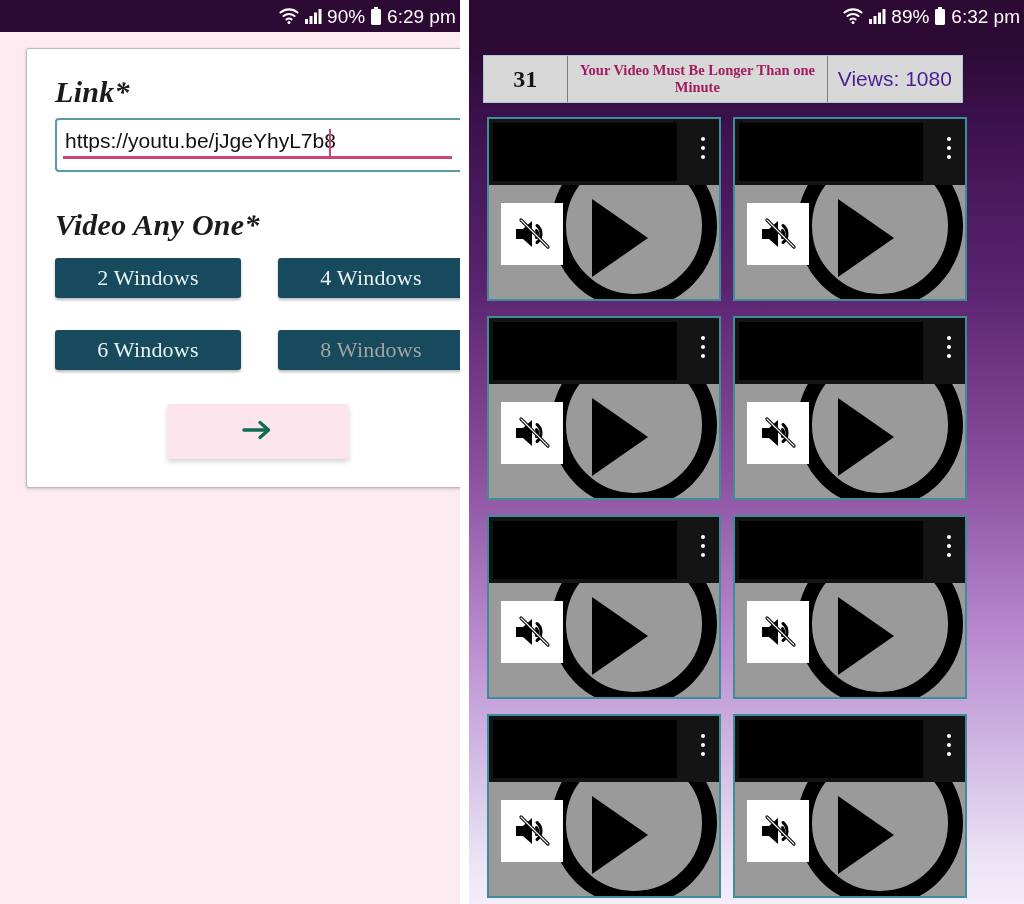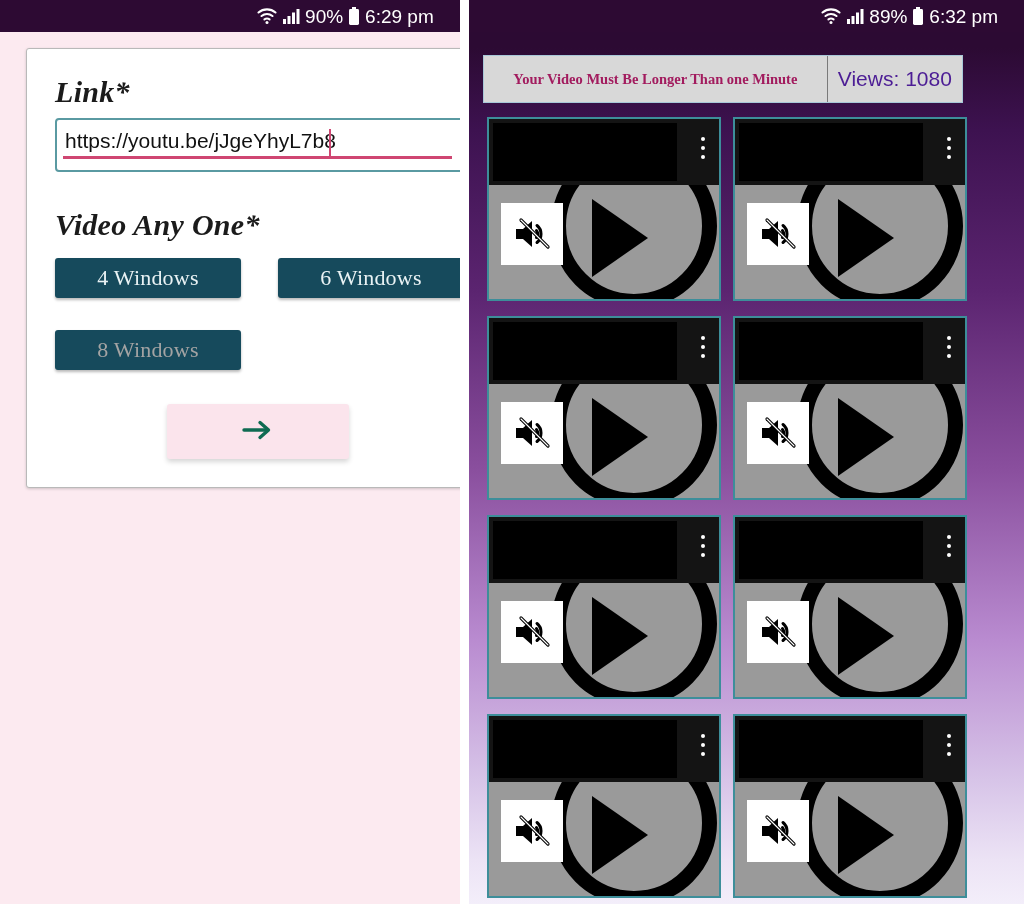--- a/index.html
+++ b/index.html
@@ -27,21 +27,21 @@
     background: #fceaf0;
     overflow: hidden;
   }
 
   .statusbar {
     height: 32px;
     background: #2d0a33;
     display: flex;
     align-items: center;
     justify-content: flex-end;
-    padding-right: 26px;
+    padding-right: 4px;
     gap: 5px;
     color: #ffffff;
   }
   .statusbar .sb-text {
     font-size: 19px;
     font-family: "Liberation Sans", sans-serif;
     letter-spacing: 0px;
     line-height: 1;
   }
   .sb-ico { display: inline-flex; align-items: center; }
@@ -334,20 +334,21 @@
 
       <div id="link-input-wrap">
         <input id="link-input" type="text" value="https://youtu.be/jJgeYhyL7b8" style="">
         <div id="link-underline"></div>
         <div id="link-caret"></div>
       </div>
 
       <span class="field-label" id="choose-label">Video Any One*</span>
 
       <div id="windows-grid">
+        <button class="win-btn">2 Windows</button>
         <button class="win-btn">4 Windows</button>
         <button class="win-btn">6 Windows</button>
         <button class="win-btn selected">8 Windows</button>
       </div>
 
       <button id="submit-btn">
         <span>
           <svg width="34" height="24" viewBox="0 0 34 24">
             <path d="M3 12 H26" stroke="#0f6b52" stroke-width="3.4" stroke-linecap="round"></path>
             <path d="M19 4.5 L27.5 12 L19 19.5" stroke="#0f6b52" stroke-width="3.4" fill="none" stroke-linecap="round" stroke-linejoin="round"></path>
@@ -383,20 +384,21 @@
       <span class="sb-ico">
         <svg width="12" height="19" viewBox="0 0 12 19">
           <rect x="4" y="0" width="4" height="2" fill="#fff"></rect>
           <rect x="1" y="2" width="10" height="16" rx="1.4" fill="#fff"></rect>
         </svg>
       </span>
       <span class="sb-text">6:32 pm</span>
     </div>
 
     <div id="video-header">
+      <div class="vh-cell" id="vh-count">31</div>
       <div class="vh-cell" id="vh-msg">Your Video Must Be Longer Than one Minute</div>
       <div class="vh-cell" id="vh-views">Views: 1080</div>
     </div>
 
     <div id="tile-grid">
 
   <div class="video-tile">
     <div class="tile-topbar">
       <div class="tile-title-block"></div>
       <div class="kebab-icon">

